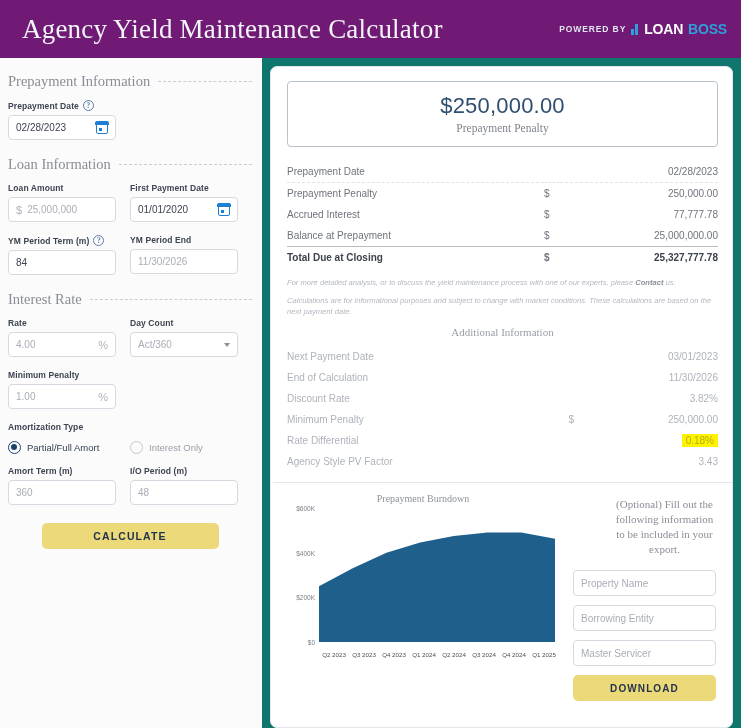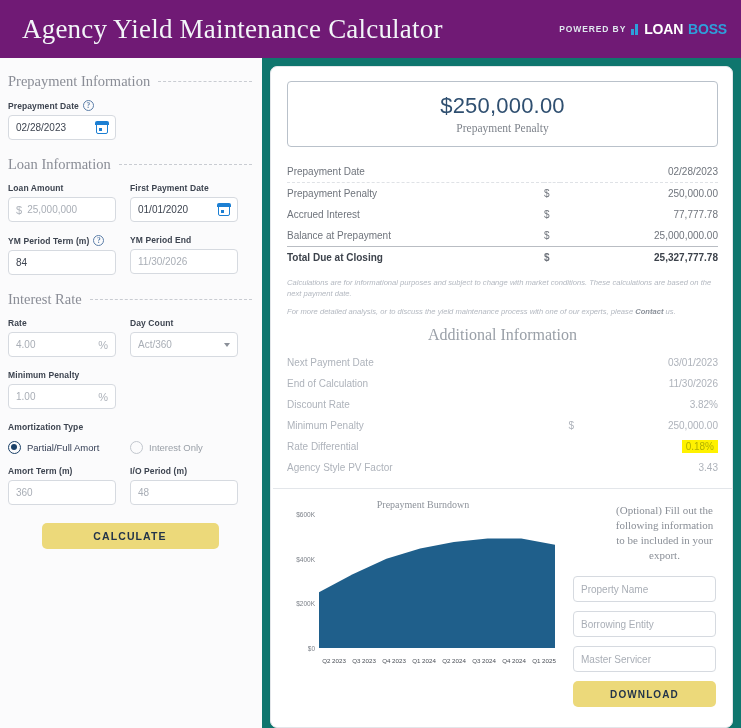--- a/index.html
+++ b/index.html
@@ -230,21 +230,21 @@
     font-style: italic;
     line-height: 1.45;
     margin-top: 9px;
   }
   .disclaimer p { margin: 0 0 7px 0; }
   .disclaimer b { color: #8a9099; font-style: italic; }
 
   .addl-title {
     text-align: center;
     font-family: "Liberation Serif", serif;
-    font-size: 16px;
+    font-size: 11px;
     color: #9aa0a8;
     margin: 2px 0 8px 0;
   }
   table.kv2 { width: 100%; border-collapse: collapse; }
   table.kv2 td { font-size: 10px; color: #aeb3bb; padding: 5px 0; }
   table.kv2 td.cur { width: 16px; }
   table.kv2 td.v { text-align: right; white-space: nowrap; }
   .hl { background: #fff200; color: #b2b000; padding: 1px 4px; }
 
   .divider { border-top: 1px solid #e3e6ea; margin: 10px -14px 0 -14px; }
@@ -495,22 +495,22 @@
             </tr>
             <tr class="solid-above total">
               <td class="k">Total Due at Closing</td>
               <td class="cur">$</td>
               <td class="v">25,327,777.78</td>
             </tr>
           </tbody>
       </table>
 
       <div class="disclaimer">
+        <p><span>For more detailed analysis, or to discuss the yield maintenance process with one of our experts, please </span><b>Contact</b><span> us.</span></p>
         <p>Calculations are for informational purposes and subject to change with market conditions. These calculations are based on the next payment date.</p>
-        <p><span>For more detailed analysis, or to discuss the yield maintenance process with one of our experts, please </span><b>Contact</b><span> us.</span></p>
       </div>
 
       <div class="addl-title">Additional Information</div>
 
       <table class="kv2">
         <tbody id="additional-body">
             <tr>
               <td class="k">Next Payment Date</td>
               <td class="cur"></td>
               <td class="v">03/01/2023</td>

